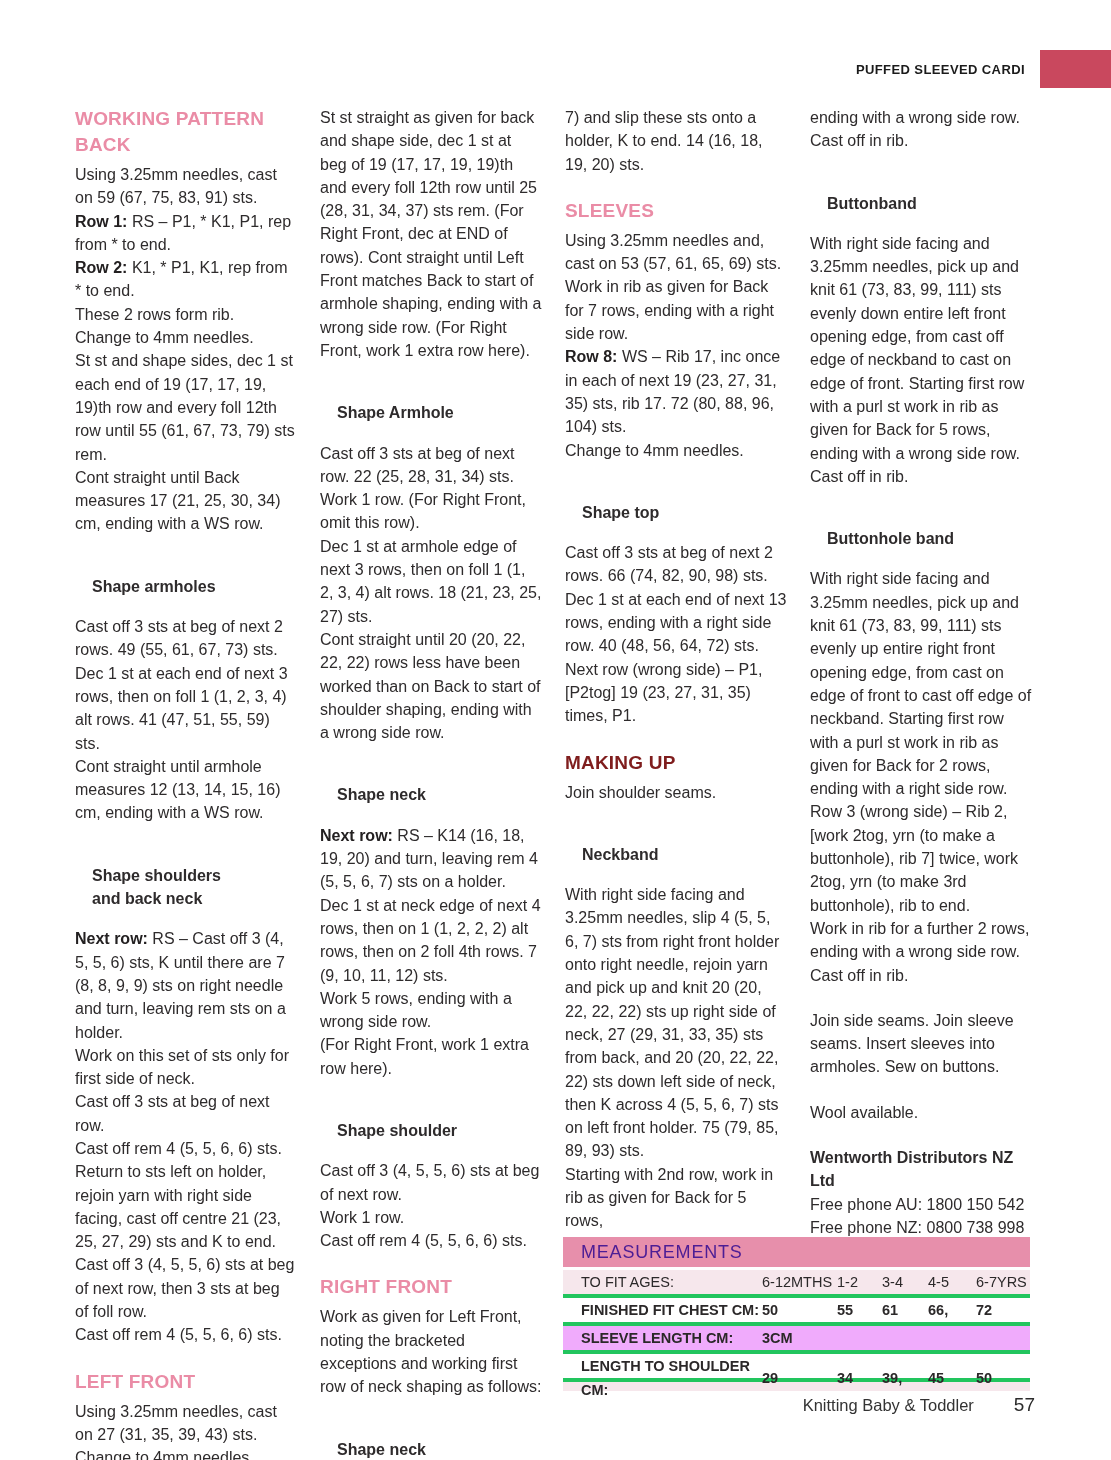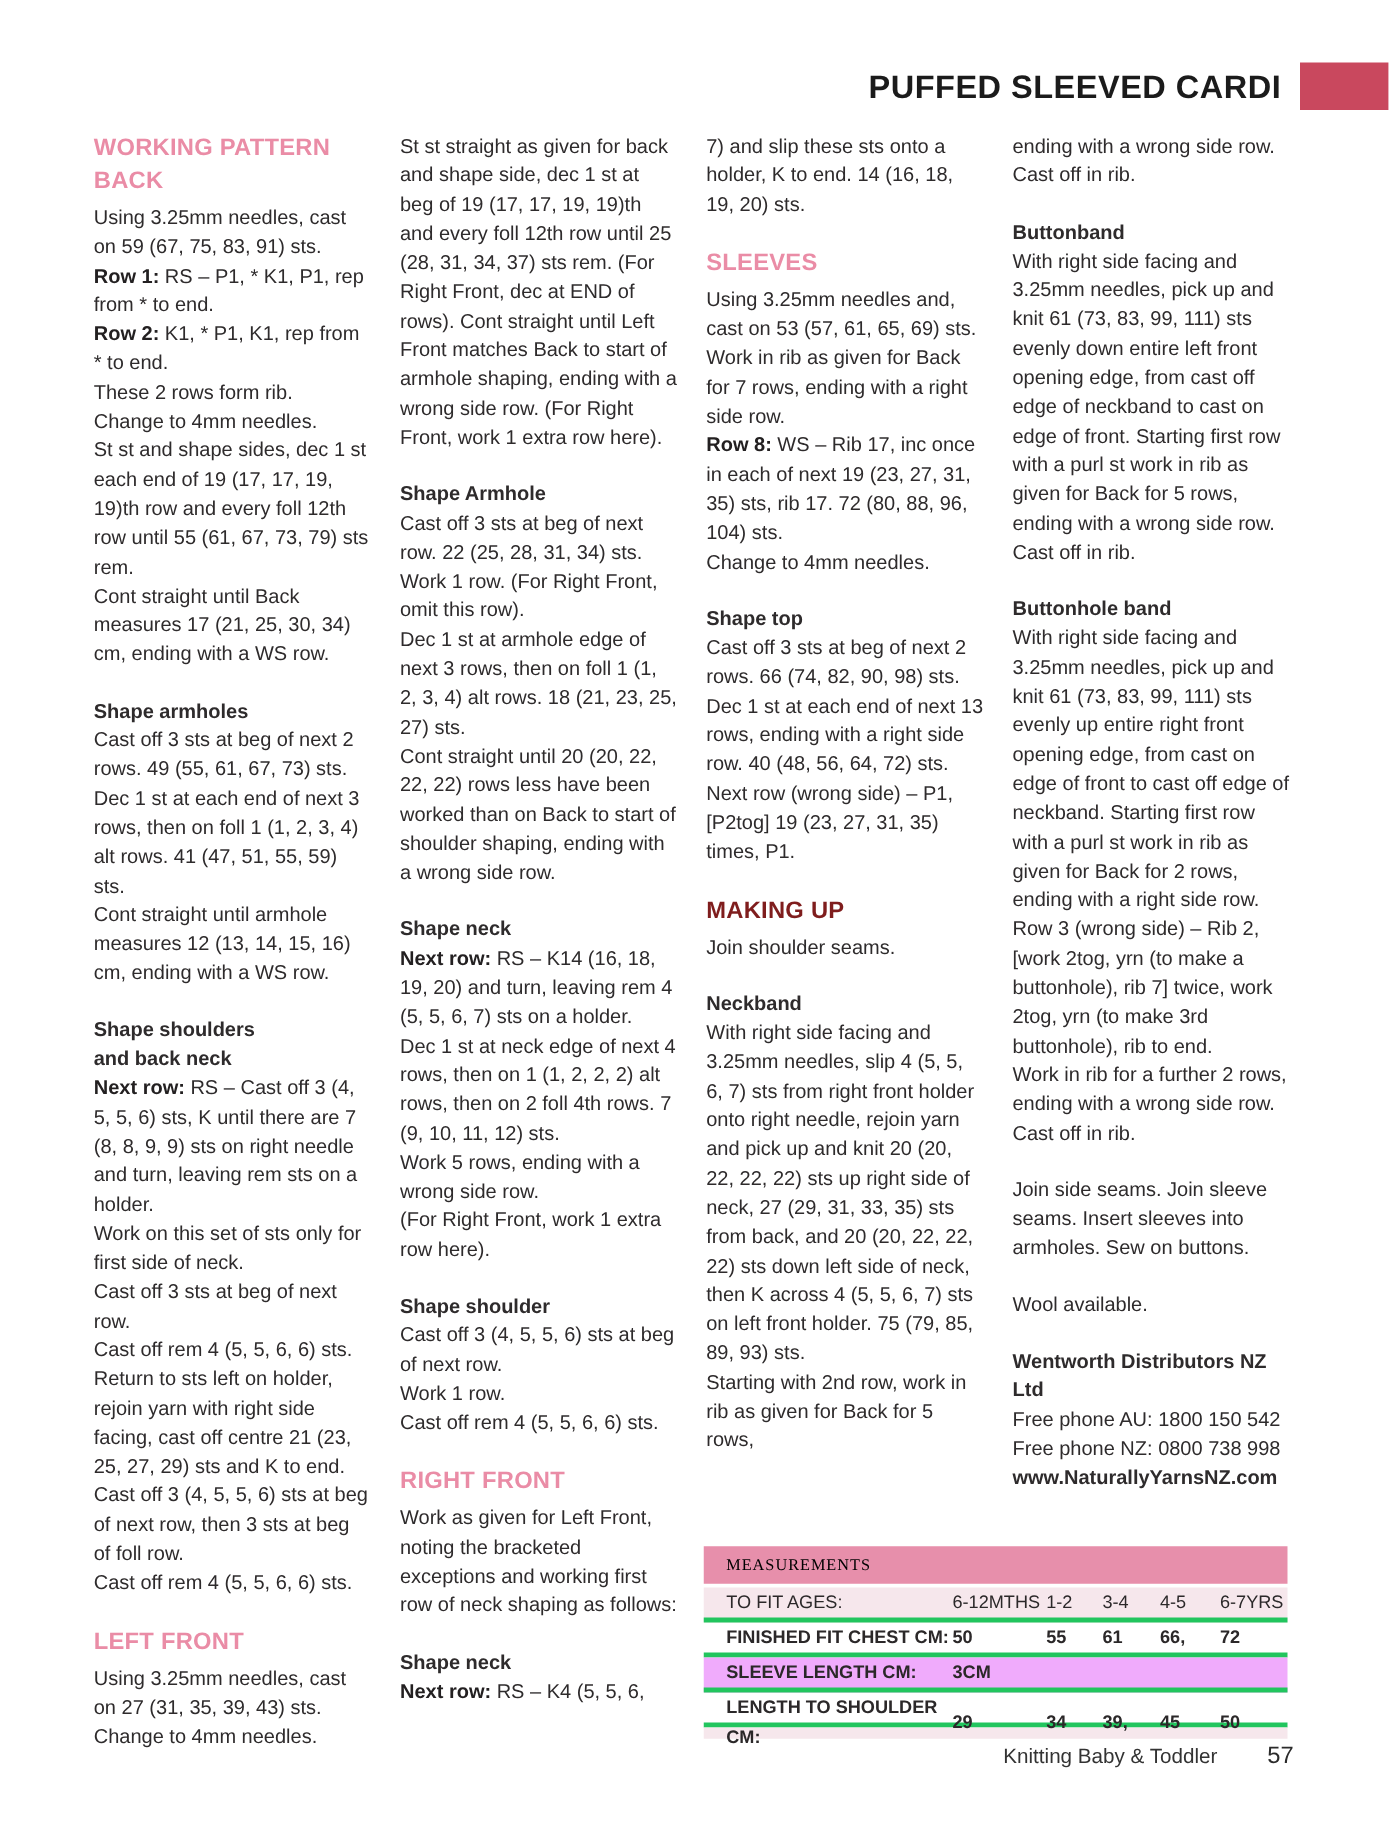--- a/index.html
+++ b/index.html
@@ -2,33 +2,33 @@
 <html><head>
 <meta charset="utf-8">
 <style>
   html,body { margin:0; padding:0; background:#ffffff; }
   .page {
     position:relative; width:1111px; height:1460px; background:#ffffff;
     font-family:"Liberation Sans", sans-serif; color:#2e2b2c; overflow:hidden;
   }
   
   .masthead { position:absolute; top:50px; right:0; display:flex; align-items:center; }
-  .masthead-title { font-size:26px; font-weight:800; letter-spacing:0.4px; color:#1b1b1b; }
+  .masthead-title { font-size:13px; font-weight:800; letter-spacing:0.4px; color:#1b1b1b; }
   .brand-block { width:71px; height:38px; margin-left:15px; }
   
   .cols { position:absolute; left:75px; top:106px; display:flex; gap:23px; }
   .col { width:222px; font-size:16px; line-height:23.3px; }
   .col .h1 { font-size:19px; line-height:26px; font-weight:700; margin:0 0 5px 0; letter-spacing:0.2px; }
-  .col .h2 { font-weight:700; margin:0; white-space:pre-line; }
+  .col .h2 { font-weight:700; margin:17px; white-space:pre-line; }
   .col p { margin:0; }
   .col .gap { height:22px; }
   .col strong { font-weight:700; color:#232021; }
   
   .mtable { position:absolute; left:563px; top:1237px; width:467px; font-size:14.5px; color:#2b2829; }
-  .mtable-header { color:#000000; height:30px; line-height:30px; padding-left:18px; letter-spacing:0.8px; font-size:13px; margin-bottom:3px;font-family:Liberation Serif, serif; }
+  .mtable-header { color:#4c1d95; height:30px; line-height:30px; padding-left:18px; letter-spacing:0.8px; font-size:18px; margin-bottom:3px; }
   .mrow { display:grid; grid-template-columns:181px 75px 45px 46px 48px 1fr; padding-left:18px; height:24px; line-height:24px; border-bottom:4px solid #22c55e; align-items:center; }
   .mrow.boldrow { font-weight:700; }
   .mtable-strip { height:9px; }
   
   .footer { position:absolute; top:1394px; right:76px; display:flex; align-items:baseline; color:#333; }
   .footer-mag { font-size:16.5px; }
   .footer-page { font-size:19px; margin-left:40px; color:#2b2b2b; }
 </style>
 </head>
 <body>

